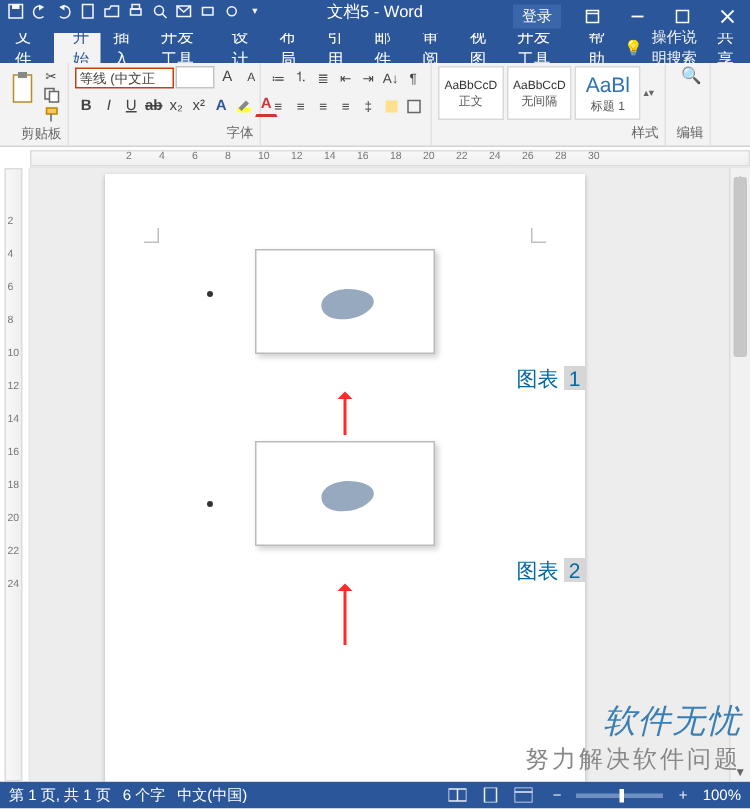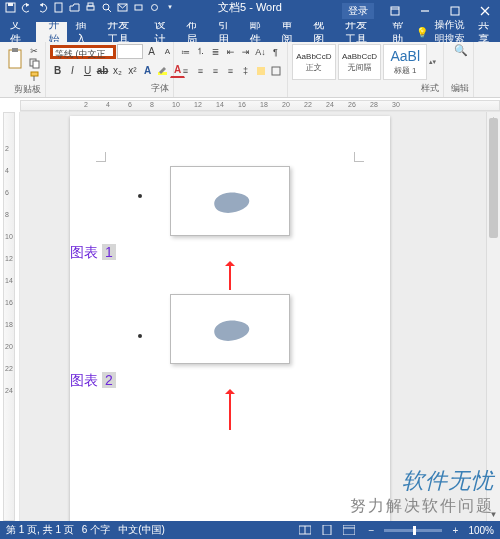--- a/index.html
+++ b/index.html
@@ -25,21 +25,21 @@
 
   
   .ribbon { height: 56px; background: #f3f3f3; border-bottom: 1px solid #d4d4d4; display: flex; font-size: 9px; color: #444; }
   .group { border-right: 1px solid #e1e1e1; padding: 2px 4px 1px 4px; display: flex; flex-direction: column; justify-content: space-between; }
   .group .body { display: flex; gap: 2px; align-items: flex-start; }
   .group .label { text-align: right; font-size: 9px; color: #666; padding-bottom: 1px; }
   .clip-big { width: 22px; height: 30px; display:flex; align-items:center; justify-content:center; }
   .clip-side { display:flex; flex-direction:column; gap:0; }
   .ico-s { width: 14px; height: 13px; display:flex; align-items:center; justify-content:center; }
   .font-top { display:flex; align-items:center; gap:1px; }
-  .font-name { width: 66px; height: 14px; border: 3px solid #c2410c; background:#fff; font-size:9px; padding:0 2px; line-height:13px; }
+  .font-name { width: 66px; height: 14px; border: 1px solid #c2410c; background:#fff; font-size:9px; padding:0 2px; line-height:13px; }
   .font-bot { display:flex; gap:0; margin-top:2px; }
   .fbtn { width: 15px; height: 15px; display:flex; align-items:center; justify-content:center; border:1px solid transparent; font-size:10px; }
   .para-row { display:flex; gap:0; }
   .pbtn { width: 15px; height: 15px; display:flex; align-items:center; justify-content:center; font-size:9px; }
   .styles-body { display:flex; gap:2px; }
   .style-box { width: 44px; height: 36px; border:1px solid #d9d9d9; background:#fff; display:flex; flex-direction:column; align-items:center; justify-content:center; font-size:8px; color:#333; }
   .style-box.big { font-size:14px; font-weight:300; }
   .style-name { font-size:8px; color:#555; margin-top:1px; }
   .edit-col { display:flex; flex-direction:column; align-items:center; justify-content:center; width:26px; }
 
@@ -53,21 +53,21 @@
   .ruler-v { width:20px; background:#fff; border-right:1px solid #e6e6e6; position:relative; }
   .ruler-v::before { content:""; position:absolute; top:0; bottom:0; left:3px; width:10px; background:linear-gradient(90deg,#f8f8f8,#efefef); border:1px solid #dcdcdc; }
   .rv-mark { position:absolute; left:5px; font-size:7px; color:#777; transform: translateY(-50%); }
   .page-scroll { flex:1; background:#ededed; overflow:hidden; position:relative; }
   .page { position:absolute; left:50px; top:4px; width:320px; height:520px; background:#fff; box-shadow:0 1px 3px rgba(0,0,0,.25); padding-top:40px; }
   .margin-mark { position:absolute; width:10px; height:10px; border-color:#bfbfbf; }
   .mm-tl { left:26px; top:36px; border-left:1px solid #bfbfbf; border-top:1px solid #bfbfbf; transform:rotate(180deg);}
   .mm-tr { right:26px; top:36px; border-right:1px solid #bfbfbf; border-top:1px solid #bfbfbf; transform:rotate(180deg);}
   .figure { margin: 10px auto 0 auto; width:120px; height:70px; border:1px solid #bbb; box-shadow:2px 2px 4px rgba(0,0,0,.2); background:#fff; position:relative; }
   .blob { position:absolute; left:40px; top:22px; width:42px; height:26px; }
-  .caption { text-align:left; font-size:14px; color:#6d28d9; margin-top:8px; }
+  .caption { text-align:right; font-size:14px; color:#0369a1; margin-top:8px; }
   .caption .num-field { background:#d6d6d6; padding:0 3px; }
   .arrow { width:2px; height:28px; background:#ff2a2a; margin:0 auto; position:relative; }
   .arrow::before { content:""; position:absolute; top:-6px; left:-4px; border:5px solid transparent; border-bottom-color:#ff2a2a; }
   .bullet-dot { position:absolute; left:68px; width:4px; height:4px; background:#333; border-radius:50%; }
 
   .scrollbar-v { position:absolute; right:0; top:0; bottom:0; width:14px; background:#f1f1f1; border-left:1px solid #dcdcdc; }
   .sb-thumb { position:absolute; left:2px; right:2px; top:6px; height:120px; background:#c7c7c7; border-radius:2px; }
   .sb-arrow { position:absolute; left:0; right:0; height:14px; display:flex; align-items:center; justify-content:center; font-size:8px; color:#666; }
 
   

